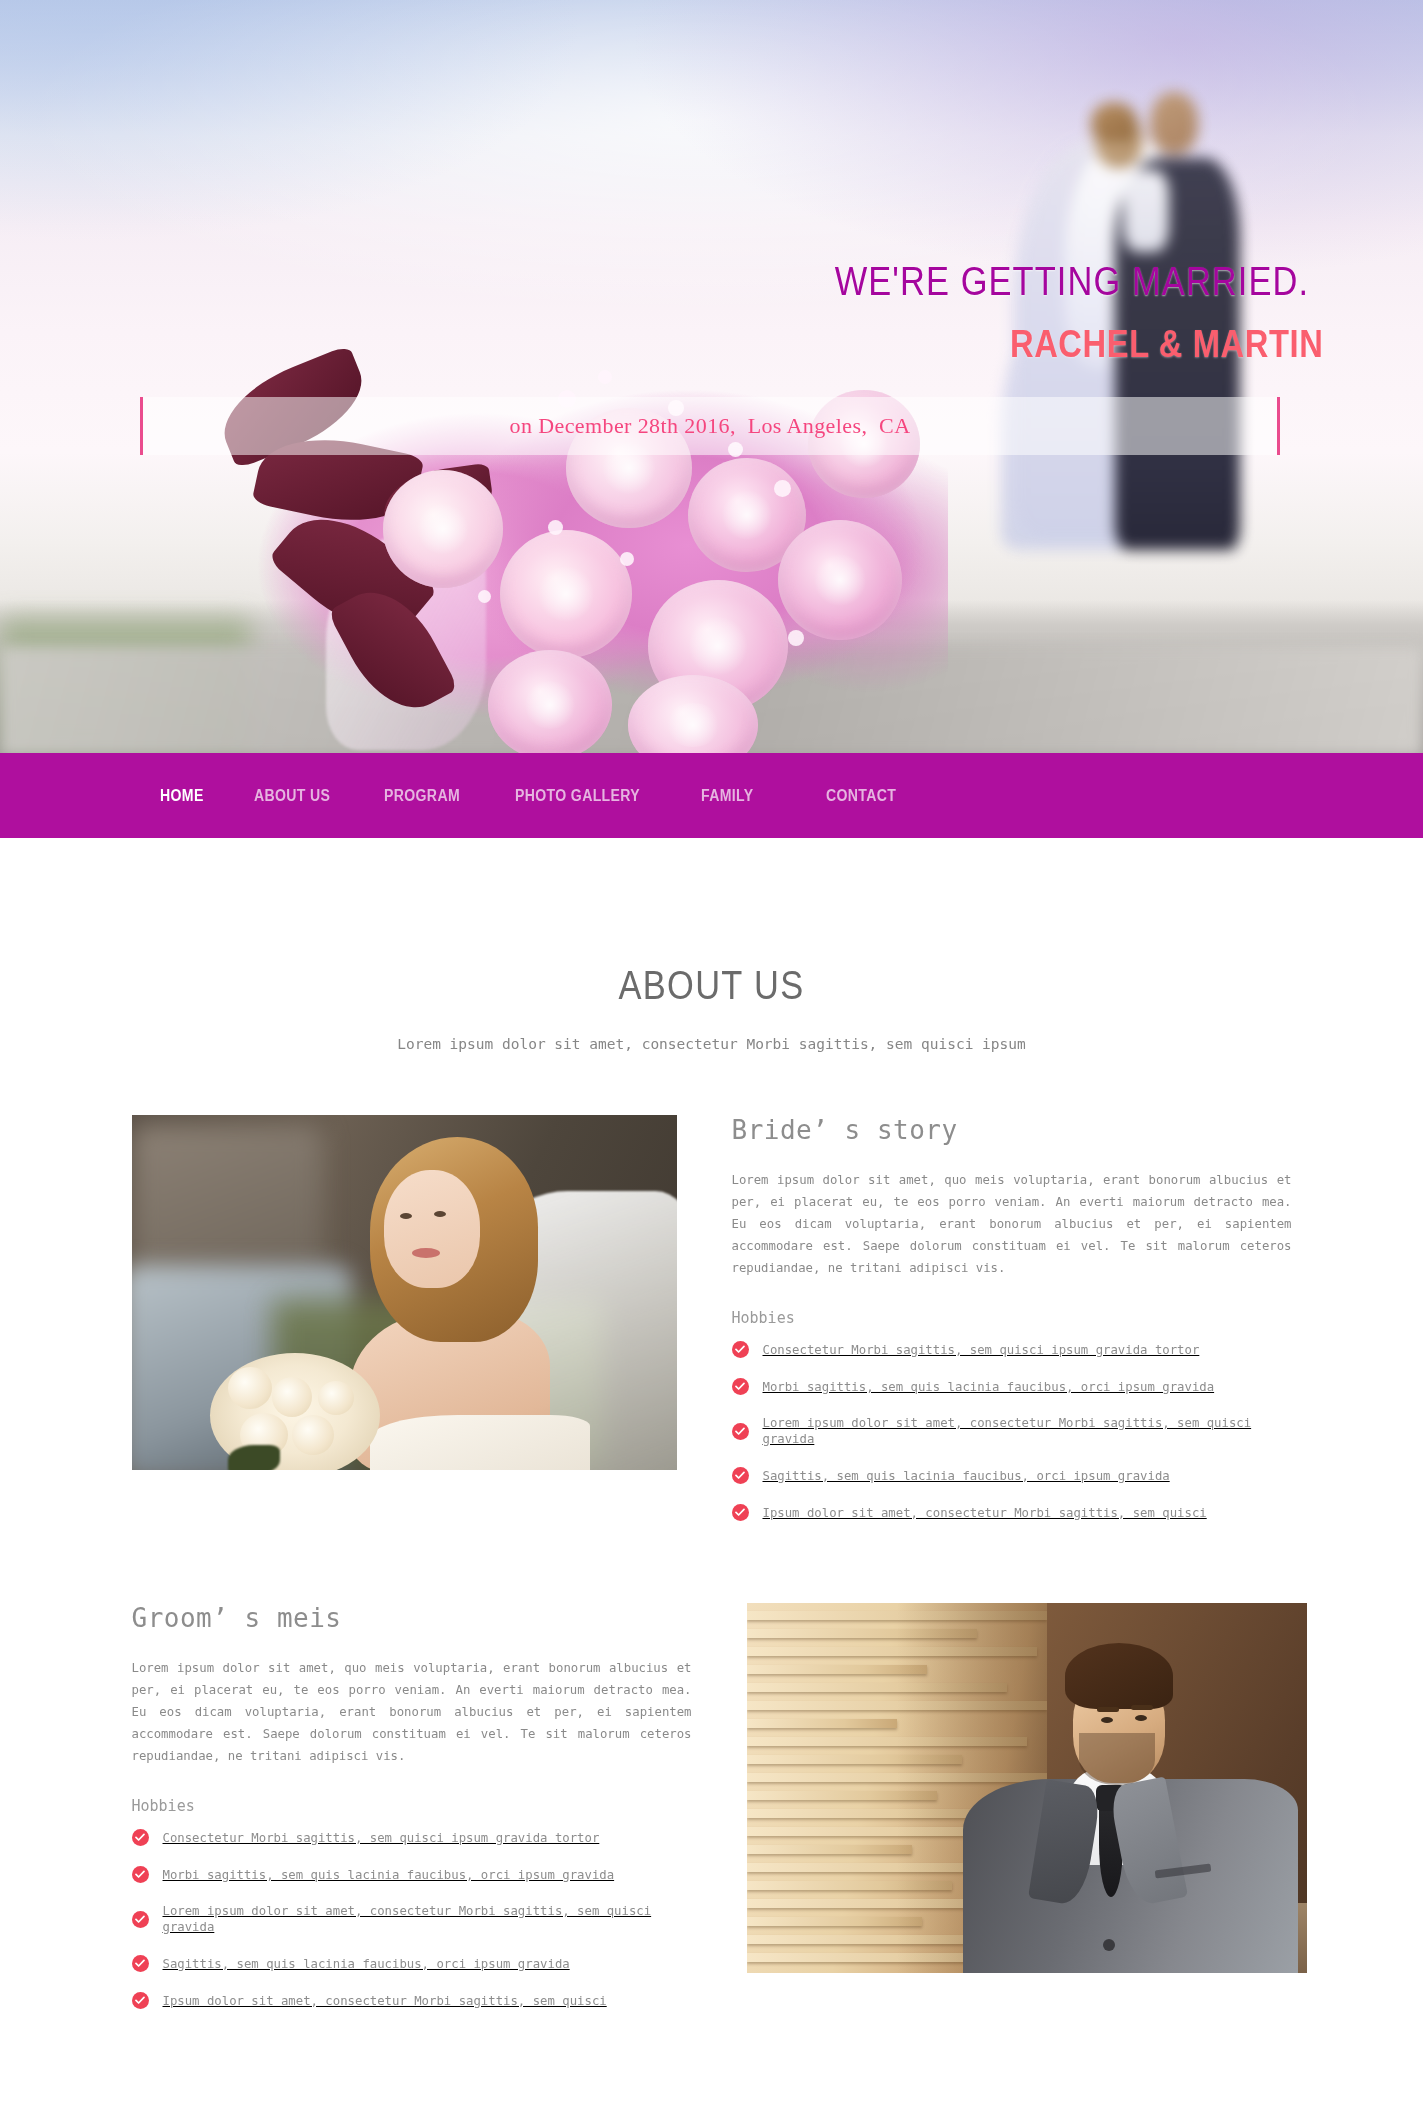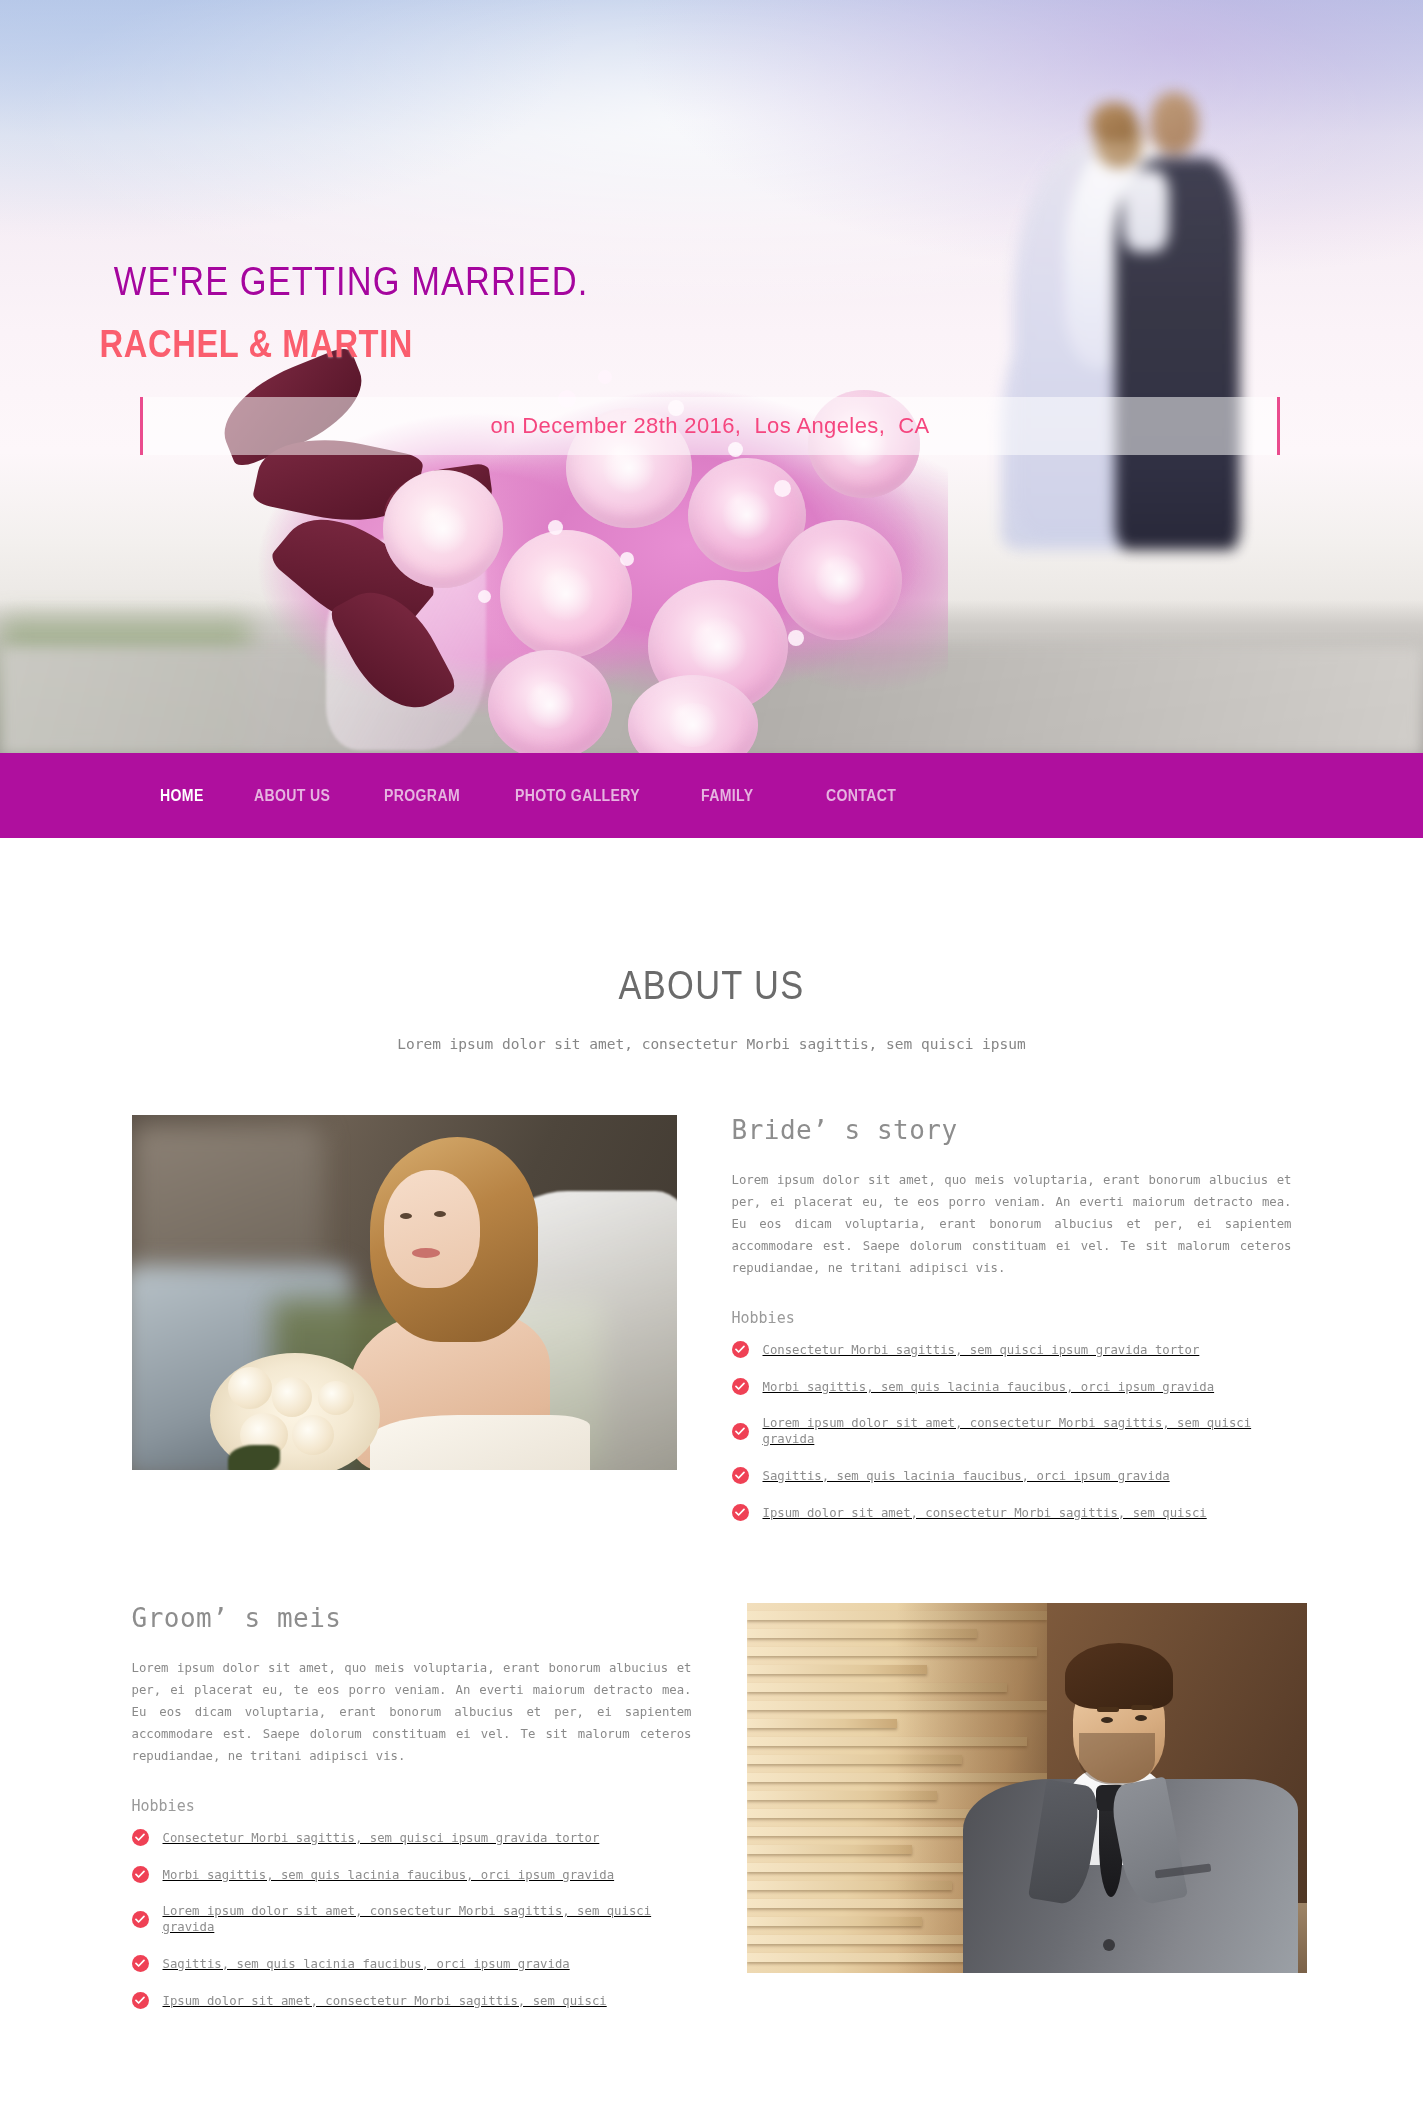--- a/index.html
+++ b/index.html
@@ -130,21 +130,21 @@
   }
   .tulle {
     position:absolute; left:198px; top:205px; width:160px; height:215px;
     background:linear-gradient(120deg, rgba(255,255,255,.6), rgba(236,200,232,.35));
     border-radius:50% 20% 40% 20%;
     filter:blur(1.5px);
   }
   .baby { position:absolute; border-radius:50%; background:rgba(255,245,252,.88); filter:blur(.6px); }
 
   
-  .hero-text { position:absolute; left:0; right:0; top:0; text-align:left; z-index:9; }
+  .hero-text { position:absolute; left:0; right:0; top:0; text-align:right; z-index:9; }
   .hero-title {
     margin-top:258px;
     font-family:"Liberation Sans", sans-serif;
     font-size:41px;
     letter-spacing:1.3px;
     color:#a5069e;
     font-weight:400;
     text-shadow:0 1px 2px rgba(255,255,255,.6);
     transform:scaleX(.84);
   }
@@ -161,21 +161,21 @@
   .date-bar {
     position:absolute; left:140px; top:397px;
     width:1140px; height:58px;
     background:rgba(255,255,255,.52);
     border-left:3px solid #ea4c8e;
     border-right:3px solid #ea4c8e;
     display:flex; align-items:center; justify-content:center;
     z-index:9;
   }
   .date-text {
-    font-family:Liberation Sans, sans-serif;
+    font-family:Liberation Serif, serif;
     font-size:22px;
     letter-spacing:.4px;
     color:#f5467f;
     white-space:pre;
   }
 
   
   .navbar {
     position:relative;
     width:1423px; height:85px;

